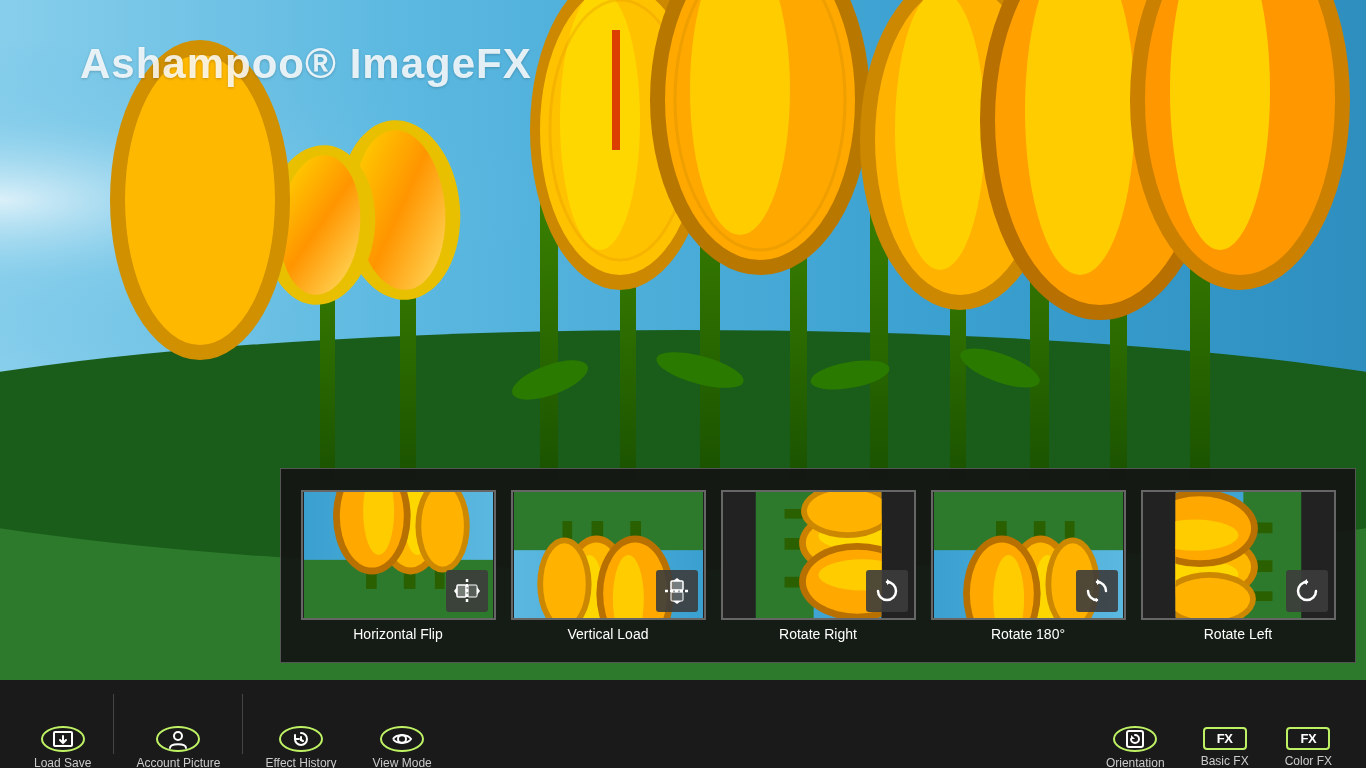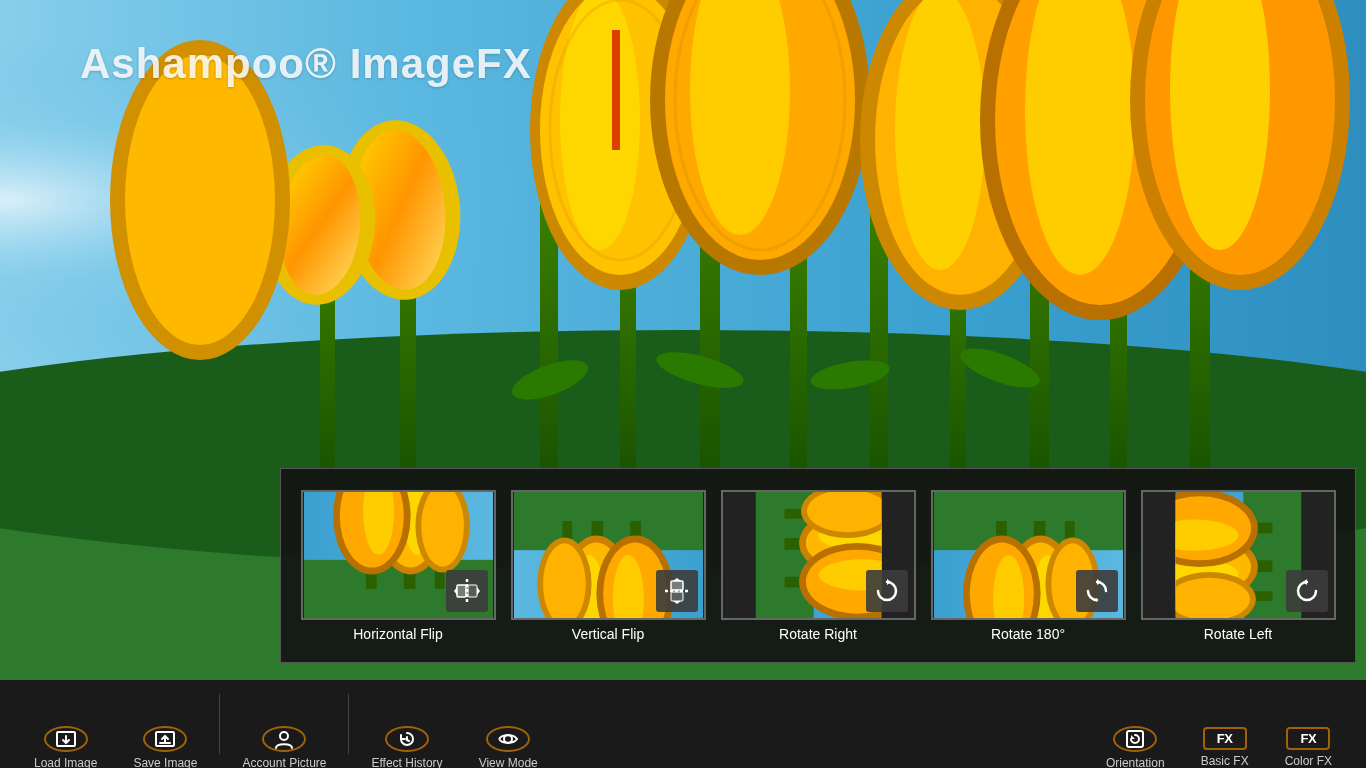--- a/index.html
+++ b/index.html
@@ -88,21 +88,21 @@
       padding: 0 18px;
       height: 100%;
       cursor: pointer;
       color: #fff;
       min-width: 80px;
     }
 
     .toolbar-btn .btn-icon {
       width: 44px;
       height: 44px;
-      border: 2px solid #a16207;
+      border: 2px solid #bef264;
       border-radius: 50%;
       display: flex;
       align-items: center;
       justify-content: center;
       font-size: 20px;
       margin-bottom: 4px;
       margin-top: 47px;
     }
 
     .toolbar-btn .btn-label {
@@ -338,21 +338,21 @@
       <div class="icon-overlay">
         <svg viewBox="0 0 28 28" xmlns="http://www.w3.org/2000/svg">
           <line x1="2" y1="14" x2="26" y2="14" stroke="white" stroke-width="2.5" stroke-dasharray="3,2"></line>
           <polygon points="10,4 18,4 14,1" fill="white"></polygon>
           <polygon points="10,24 18,24 14,27" fill="white"></polygon>
           <rect x="8" y="4" width="12" height="9" rx="1" fill="rgba(255,255,255,0.3)" stroke="white" stroke-width="1.5"></rect>
           <rect x="8" y="15" width="12" height="9" rx="1" fill="rgba(255,255,255,0.15)" stroke="white" stroke-width="1"></rect>
         </svg>
       </div>
     </div>
-    <div class="transform-label">Vertical Flip</div>
+    <div class="transform-label">Vertical Load</div>
   </div>
 
   <div class="transform-item">
     <div class="thumb-container">
       <svg viewBox="0 0 195 130" xmlns="http://www.w3.org/2000/svg" style="transform:rotate(90deg)">
         <defs>
           <linearGradient id="t3sky" x1="0%" y1="0%" x2="100%" y2="0%">
             <stop offset="0%" style="stop-color:#5BB8E0"></stop>
             <stop offset="100%" style="stop-color:#3AA0D0"></stop>
           </linearGradient>
@@ -453,33 +453,23 @@
 
 <div id="toolbar">
 
   <div class="toolbar-btn">
     <div class="btn-icon">
       <svg width="22" height="22" viewBox="0 0 22 22" xmlns="http://www.w3.org/2000/svg">
         <rect x="2" y="4" width="18" height="14" rx="1" fill="none" stroke="white" stroke-width="2"></rect>
         <path d="M11 8 L11 15 M8 12 L11 15 L14 12" stroke="white" stroke-width="2" fill="none" stroke-linecap="round"></path>
       </svg>
     </div>
-    <div class="btn-label">Load Image</div>
-  </div>
-
-  <div class="toolbar-btn">
-    <div class="btn-icon">
-      <svg width="22" height="22" viewBox="0 0 22 22" xmlns="http://www.w3.org/2000/svg">
-        <rect x="2" y="4" width="18" height="14" rx="1" fill="none" stroke="white" stroke-width="2"></rect>
-        <path d="M11 8 L11 15 M8 11 L11 8 L14 11" stroke="white" stroke-width="2" fill="none" stroke-linecap="round"></path>
-        <path d="M6 15 L16 15" stroke="white" stroke-width="2" stroke-linecap="round"></path>
-      </svg>
-    </div>
-    <div class="btn-label">Save Image</div>
-  </div>
+    <div class="btn-label">Load Save</div>
+  </div>
+
 
   <div class="toolbar-divider"></div>
 
   <div class="toolbar-btn">
     <div class="btn-icon">
       <svg width="22" height="22" viewBox="0 0 22 22" xmlns="http://www.w3.org/2000/svg">
         <circle cx="11" cy="8" r="4" fill="none" stroke="white" stroke-width="2"></circle>
         <path d="M3 20 C3 15 19 15 19 20" fill="none" stroke="white" stroke-width="2" stroke-linecap="round"></path>
       </svg>
     </div>

